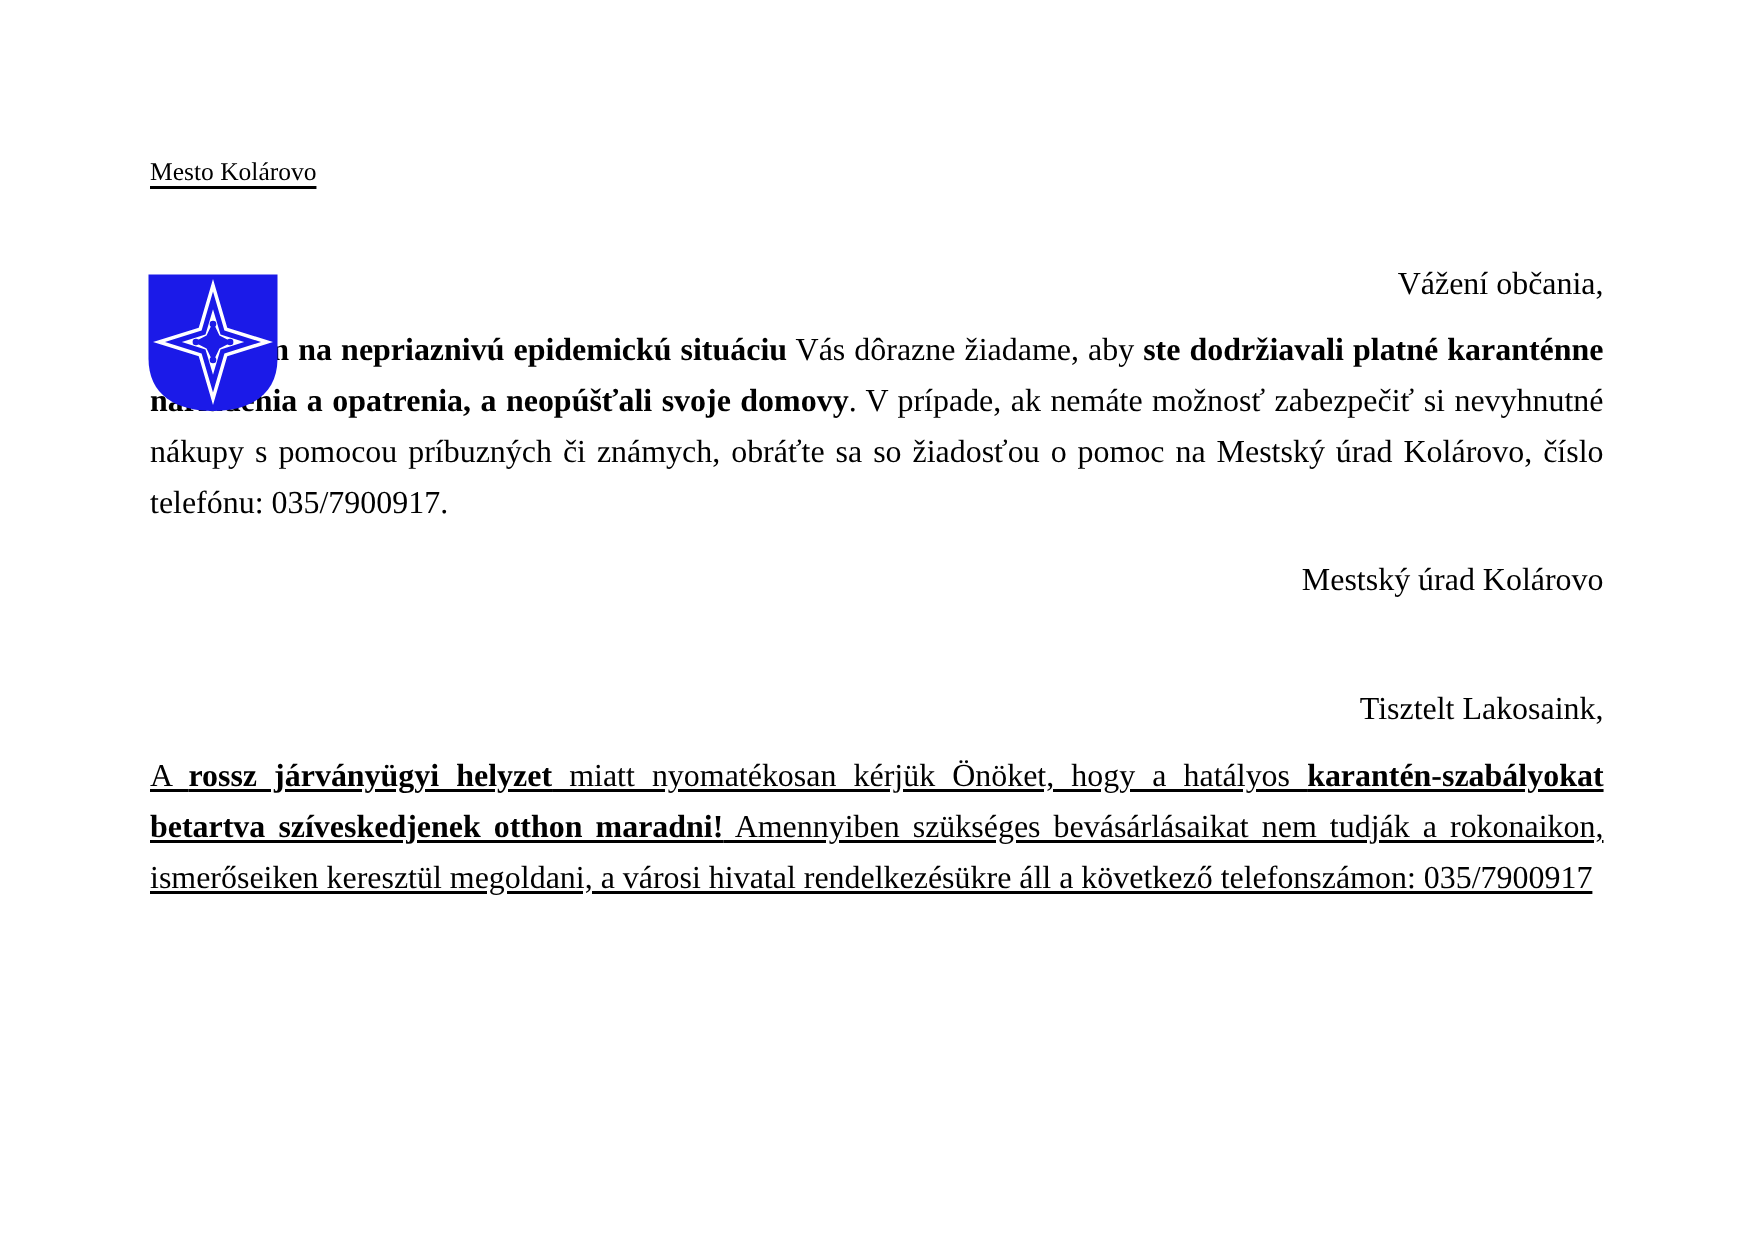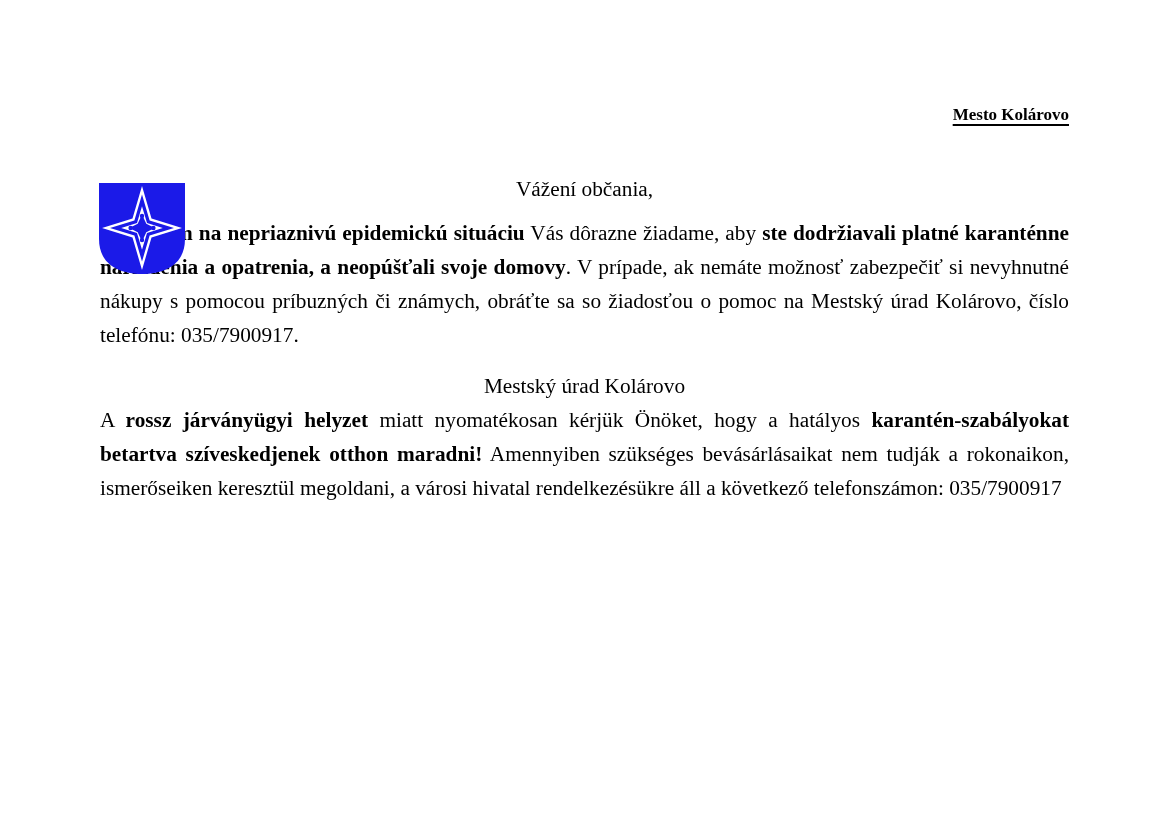--- a/index.html
+++ b/index.html
@@ -23,46 +23,46 @@
     left: 97px;
     top: 77px;
     width: 90px;
     height: 95px;
   }
   .logo svg { display: block; width: 100%; height: 100%; }
   .content {
     padding: 0 100px;
   }
   .letterhead-line {
-    text-align: right;
+    text-align: left;
     font-size: 17px;
     line-height: 22px;
-    font-weight: bold;
+    font-weight: normal;
   }
   .letterhead-line .u {
     text-decoration: underline;
     text-decoration-thickness: 2px;
     text-underline-offset: 4px;
   }
   .lh1 { margin-top: 104px; }
   .lh2 { margin-top: 18px; }
   .bodytext {
     font-size: 21.3px;
     line-height: 34px;
   }
-  .salutation { text-align: center; }
+  .salutation { text-align: right; }
   .sal-sk { margin-top: 46px; }
   .para {
     text-align: justify;
   }
   .para-sk { margin-top: 10px; }
-  .signature { text-align: center; }
+  .signature { text-align: right; }
   .sig-sk { margin-top: 17px; }
   .sal-hu { margin-top: 52px; }
-  .para-hu { margin-top: 0; }
+  .para-hu { margin-top: 11px; text-decoration: underline; }
   .sig-hu { margin-top: 7px; }
   b { font-weight: bold; }
 </style>
 </head>
 <body>
 
 <div class="page">
 
   <div class="logo">
     <svg viewBox="0 0 90 95" xmlns="http://www.w3.org/2000/svg">
@@ -84,18 +84,19 @@
       <span class="u">Mesto Kolárovo</span>
     </div>
 
 
     <div class="bodytext salutation sal-sk">Vážení občania,</div>
 
     <p class="bodytext para para-sk"><b>vzhľadom na nepriaznivú epidemickú situáciu</b><span> Vás dôrazne žiadame, aby </span><b>ste dodržiavali platné karanténne nariadenia a opatrenia, a neopúšťali svoje domovy</b><span>. V prípade, ak nemáte možnosť zabezpečiť si nevyhnutné nákupy s pomocou príbuzných či známych, obráťte sa so žiadosťou o pomoc na Mestský úrad Kolárovo, číslo telefónu: 035/7900917.</span></p>
 
     <div class="bodytext signature sig-sk">Mestský úrad Kolárovo</div>
 
+    <div class="bodytext salutation sal-hu">Tisztelt Lakosaink,</div>
 
     <p class="bodytext para para-hu"><span>A </span><b>rossz járványügyi helyzet</b><span> miatt nyomatékosan kérjük Önöket, hogy a hatályos </span><b>karantén-szabályokat betartva szíveskedjenek otthon maradni!</b><span> Amennyiben szükséges bevásárlásaikat nem tudják a rokonaikon, ismerőseiken keresztül megoldani, a városi hivatal rendelkezésükre áll a következő telefonszámon: 035/7900917</span></p>
 
 
   </div>
 </div>
 
 </body></html>

